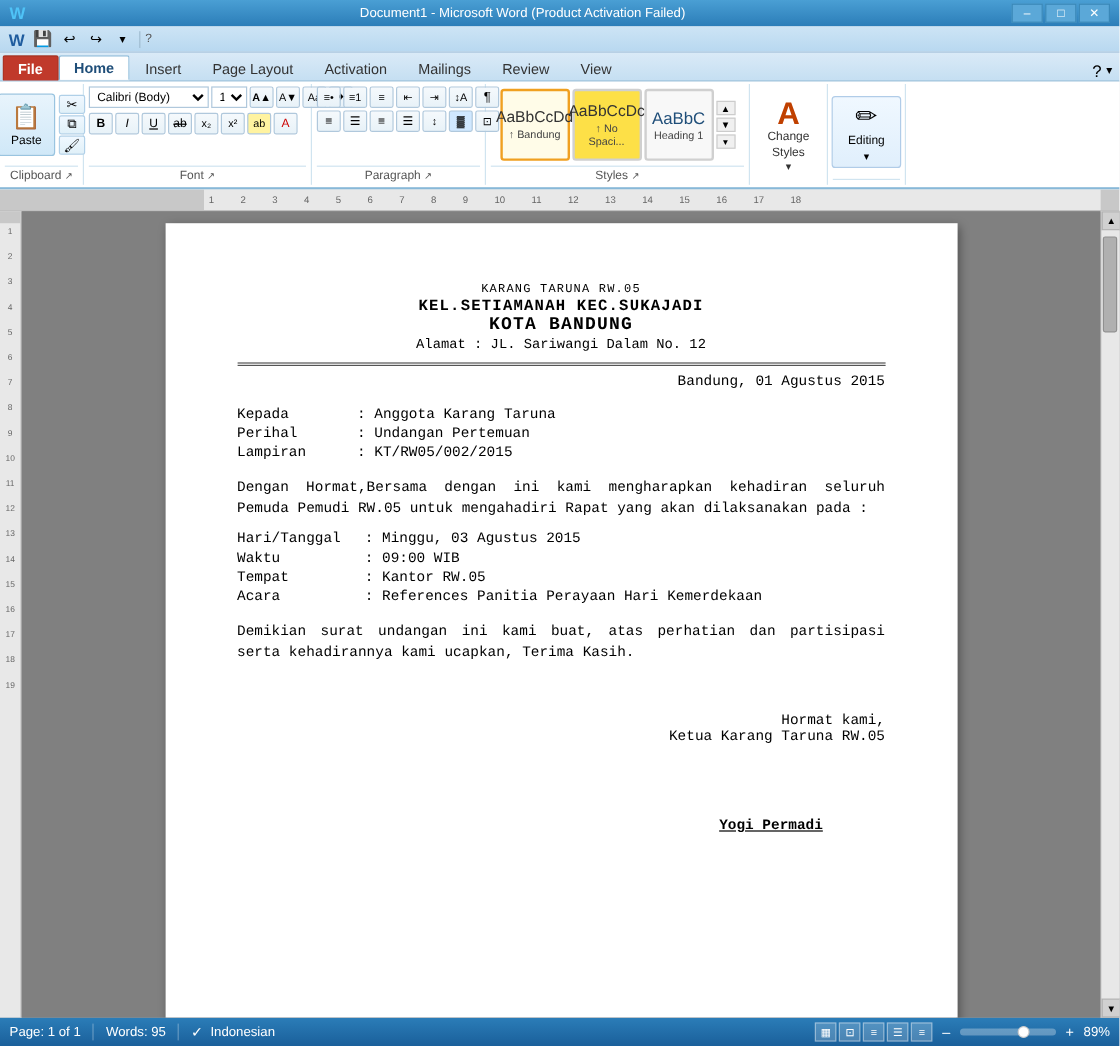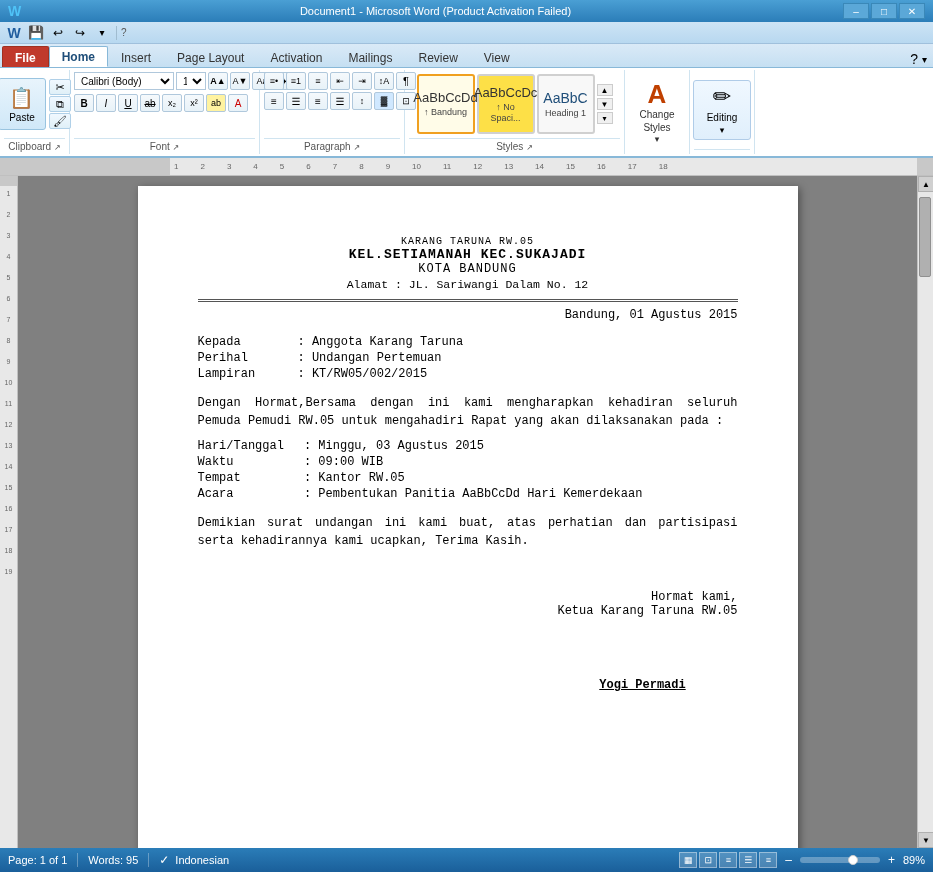--- a/index.html
+++ b/index.html
@@ -282,21 +282,21 @@
       padding: 50px 60px;
       box-shadow: 2px 2px 8px rgba(0,0,0,0.4);
       font-family: 'Courier New', Courier, monospace;
       font-size: 12px;
       position: relative;
     }
 
     .doc-header { text-align: center; margin-bottom: 8px; }
     .doc-header .title1 { font-weight: normal; font-size: 10px; letter-spacing: 1px; }
     .doc-header .title2 { font-weight: bold; font-size: 13px; letter-spacing: 1px; }
-    .doc-header .title3 { font-weight: normal; font-size: 12px; letter-spacing: 1px; }
+    .doc-header .title3 { font-weight: bold; font-size: 15px; letter-spacing: 1px; }
     .doc-header .address { font-size: 11.5px; margin-top: 2px; }
 
     .doc-divider {
       border: none;
       border-top: 3px double #555;
       margin: 6px 0;
     }
 
     .doc-date { text-align: right; margin-bottom: 12px; }
 
@@ -626,21 +626,21 @@
             <td>: 09:00 WIB</td>
           </tr>
           <tr>
             <td class="label">Tempat</td>
             <td class="colon"></td>
             <td>: Kantor RW.05</td>
           </tr>
           <tr>
             <td class="label">Acara</td>
             <td class="colon"></td>
-            <td>: Pembentukan Panitia AaBbCcDd Hari Kemerdekaan</td>
+            <td>: References Panitia Perayaan Hari Kemerdekaan</td>
           </tr>
         </tbody>
           </table>
       </div>
 
       <div class="doc-closing">
         <p>Demikian surat undangan ini kami buat, atas perhatian dan partisipasi serta kehadirannya kami ucapkan, Terima Kasih.</p>
       </div>
 
       <div class="doc-signature">

